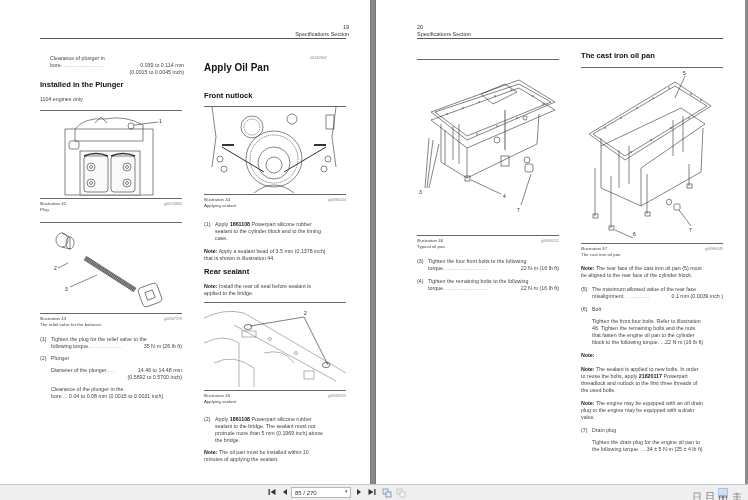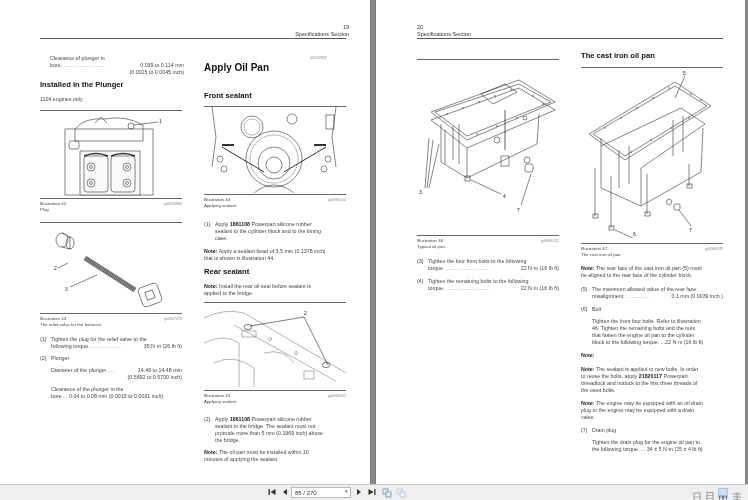--- a/index.html
+++ b/index.html
@@ -143,21 +143,21 @@
           <span>14.46 to 14.48 mm</span>
         </div>
         <div style="text-align:right;">(0.5692 to 0.5700 inch)</div>
         <div style="margin-top:5px;">Clearance of the plunger in the</div>
         <div style="white-space:nowrap;">bore ... 0.04 to 0.08 mm (0.0015 to 0.0031 inch)</div>
       </div>
     </div>
 
     <div class="abs code" style="left:310px;top:56px;">i01902847</div>
     <div class="abs h1" style="left:204px;top:62px;">Apply Oil Pan</div>
-    <div class="abs h2" style="left:204px;top:91px;">Front sealant</div>
+    <div class="abs h2" style="left:204px;top:91px;">Front nutlock</div>
     <div class="rule" style="left:204px;top:106px;width:142px;"></div>
 
     <svg class="fig" style="left:204px;top:107px;" width="142" height="86" viewBox="0 0 142 86">
       <g fill="none" stroke="#333" stroke-width="0.6">
         <path d="M8 0 L12 30 L8 60 M132 0 L128 30 L132 60"></path>
         <circle cx="48" cy="20" r="11"></circle>
         <circle cx="48" cy="20" r="8" stroke-dasharray="1.2 0.8"></circle>
         <circle cx="70" cy="52" r="28"></circle>
         <circle cx="70" cy="52" r="24" stroke-dasharray="1.2 0.8"></circle>
         <circle cx="70" cy="56" r="16"></circle>

